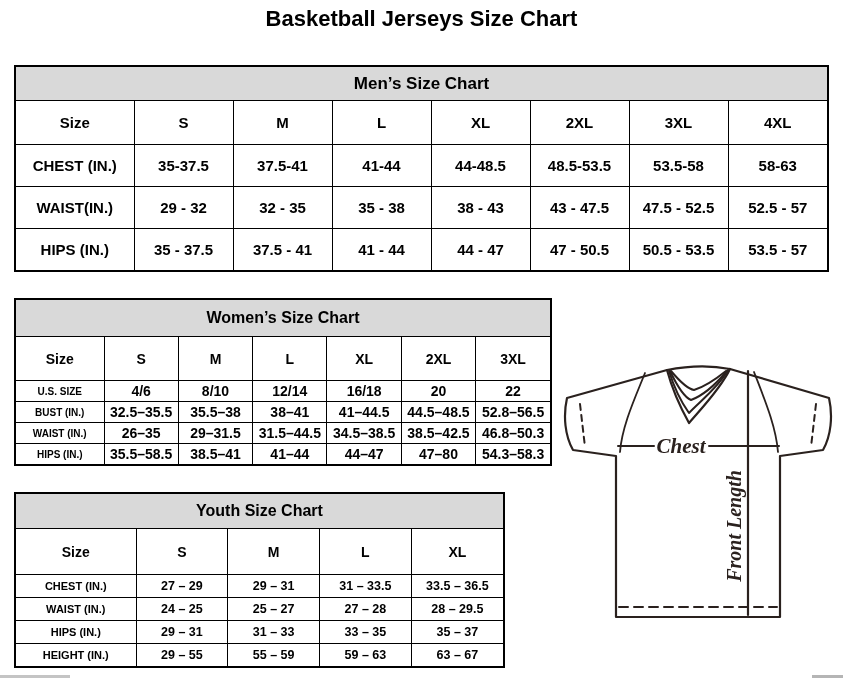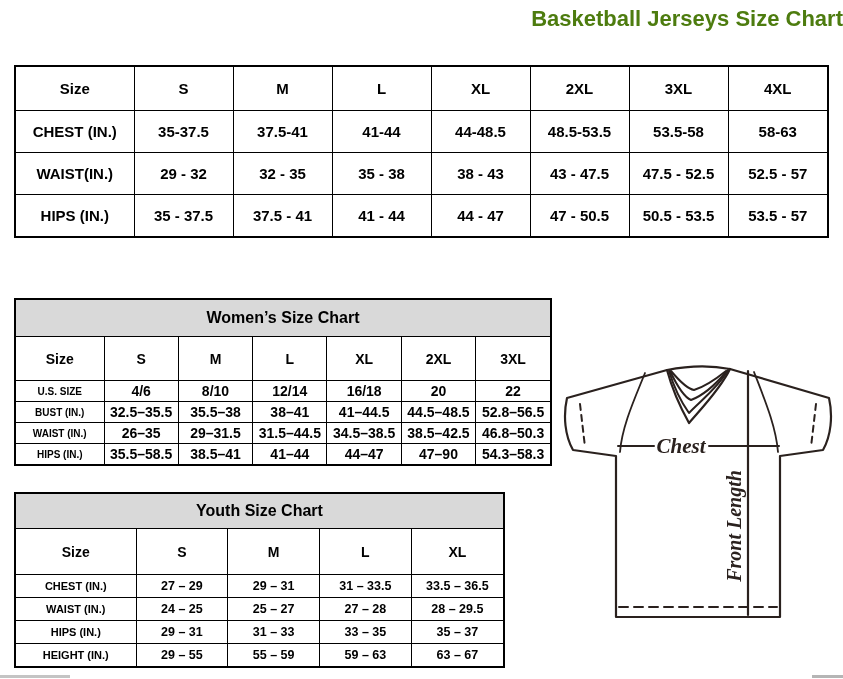--- a/index.html
+++ b/index.html
@@ -1,22 +1,22 @@
 <!DOCTYPE html>
 <html><head>
 <meta charset="utf-8">
 <style>
   html,body{margin:0;padding:0;}
   body{
     width:843px;height:679px;position:relative;background:#ffffff;
     font-family:"Liberation Sans",sans-serif;overflow:hidden;
   }
   .page-title{
-    position:absolute;top:6px;left:0;width:843px;text-align:right;
-    font-size:22px;font-weight:bold;color:#4d7c0f;
+    position:absolute;top:6px;left:0;width:843px;text-align:center;
+    font-size:22px;font-weight:bold;color:#000000;
   }
   .chart{position:absolute;border:2px solid #000;background:#fff;}
   .chart .band{
     background:#d9d9d9;border-bottom:1px solid #000;text-align:center;
     font-weight:bold;display:flex;align-items:center;justify-content:center;
   }
   table{border-collapse:collapse;width:100%;table-layout:fixed;}
   th,td{
     border:1px solid #000;text-align:center;vertical-align:middle;
     font-weight:bold;color:#000;padding:0;
@@ -57,20 +57,21 @@
   .sb{position:absolute;height:3px;background:#c4c4c4;bottom:1px;}
   .sb-left{left:0;width:70px;}
   .sb-right{left:812px;width:31px;background:#b5b5b5;}
 </style>
 </head>
 <body>
 
 <div class="page-title">Basketball Jerseys Size Chart</div>
 
 <div class="chart mens">
+  <div class="band">Men’s Size Chart</div>
   <table>
     <colgroup>
         <col style="width:118px">
         <col>
         <col>
         <col>
         <col>
         <col>
         <col>
         <col>
@@ -168,21 +169,21 @@
       <td>34.5–38.5</td>
       <td>38.5–42.5</td>
       <td>46.8–50.3</td>
     </tr>
     <tr class="data">
       <th>HIPS (IN.)</th>
       <td>35.5–58.5</td>
       <td>38.5–41</td>
       <td>41–44</td>
       <td>44–47</td>
-      <td>47–90</td>
+      <td>47–80</td>
       <td>54.3–58.3</td>
     </tr>
   </tbody>
     </table>
 </div>
 
 <div class="chart youth">
   <div class="band">Youth Size Chart</div>
   <table>
     <colgroup>

